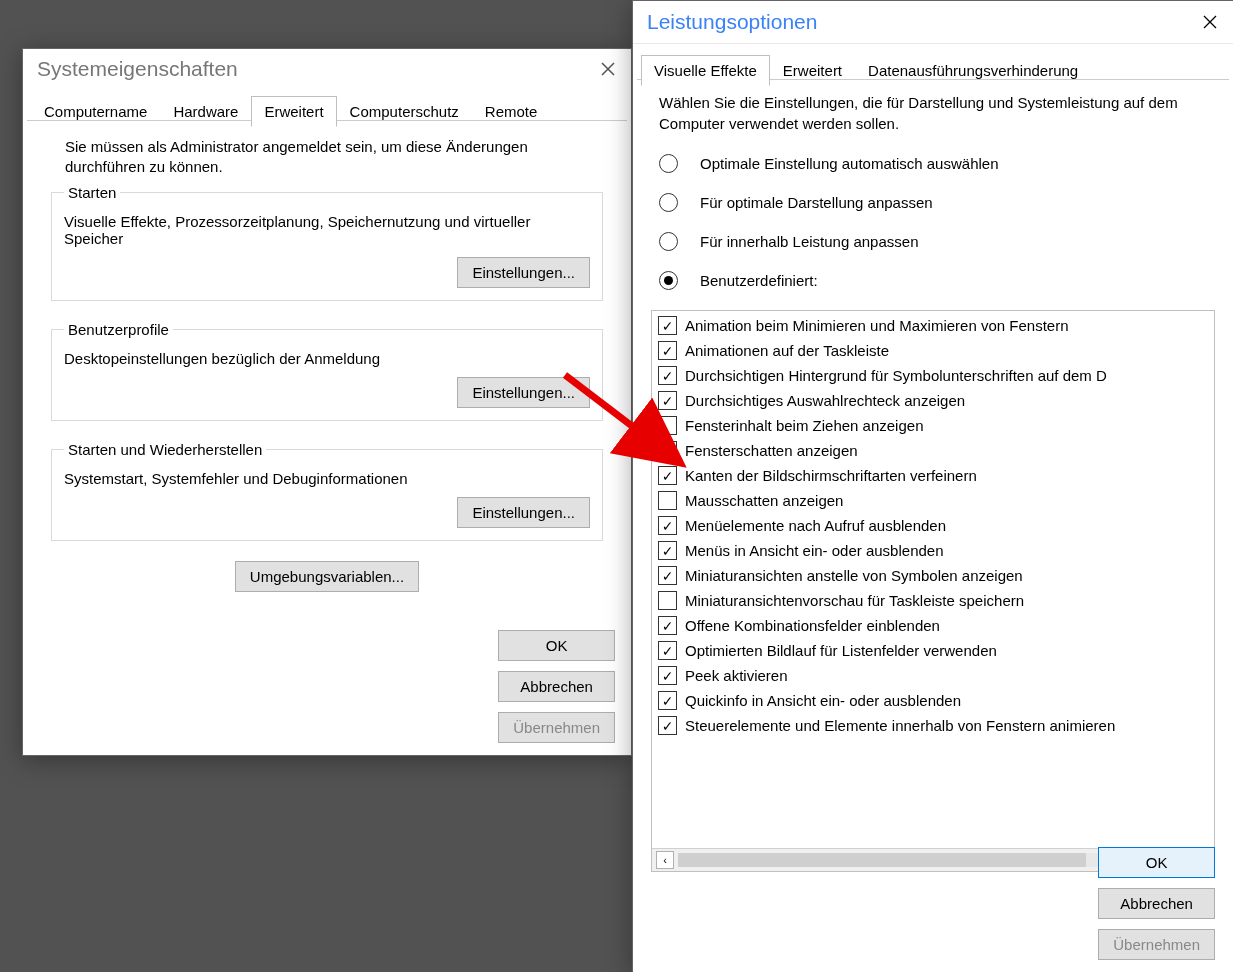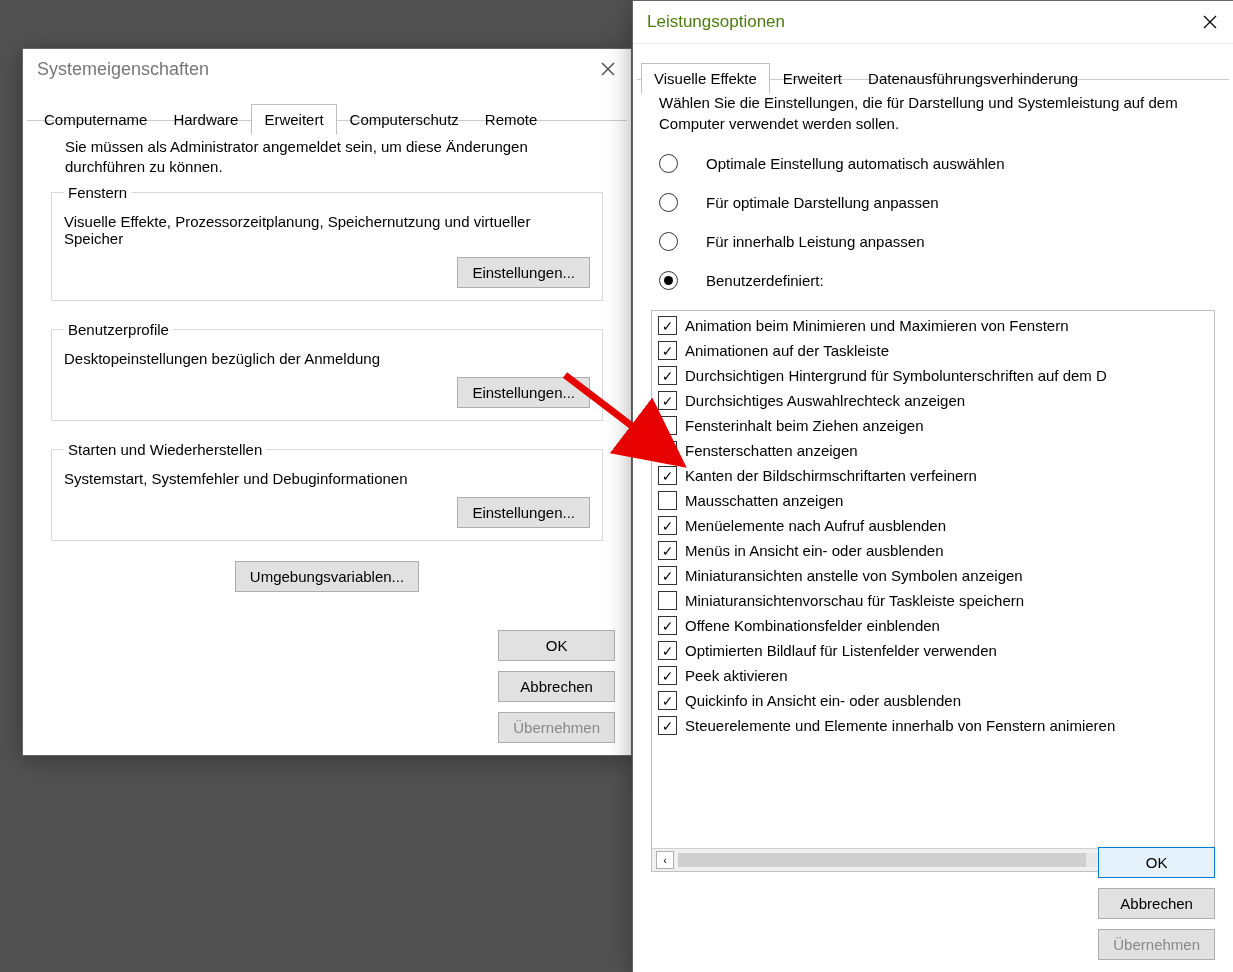--- a/index.html
+++ b/index.html
@@ -1,43 +1,43 @@
 <!DOCTYPE html>
 <html><head>
 <meta charset="utf-8">
 <style>
   html,body{margin:0;padding:0;font-family:"Segoe UI",Tahoma,sans-serif;font-size:15px;color:#000;background:#525252;}
   body{width:1233px;height:972px;overflow:hidden;position:relative;}
   .window{position:absolute;background:#fff;border:1px solid #646464;box-shadow:0 4px 24px rgba(0,0,0,.35);}
   
   .sys{left:22px;top:48px;width:608px;height:706px;}
   .titlebar{height:40px;display:flex;align-items:center;justify-content:space-between;padding:0 14px;}
-  .titlebar .title{color:#777;font-size:18px;}
+  .titlebar .title{color:#777;font-size:21px;}
   .titlebar .close,.titlebar2 .close{width:18px;height:18px;display:flex;align-items:center;justify-content:center;cursor:pointer;color:#333;}
   .tabs{display:flex;border-bottom:1px solid #ccc;margin:0 4px;padding-left:4px;}
-  .tab{padding:6px 12px 6px;border:1px solid transparent;border-bottom:none;position:relative;top:15px;cursor:pointer;}
+  .tab{padding:6px 12px 6px;border:1px solid transparent;border-bottom:none;position:relative;top:7px;cursor:pointer;}
   .tab.active{background:#fff;border-color:#bfbfbf;border-bottom:1px solid #fff;}
   .body{padding:10px 18px;}
   .info{margin:6px 24px 0;line-height:1.35;}
   fieldset{border:1px solid #d9d9d9;margin:6px 10px 20px;padding:8px 12px 12px;}
   fieldset legend{padding:0 4px;color:#000;}
   .fdesc{margin:4px 0 10px;}
   .right{display:flex;justify-content:flex-end;gap:10px;}
   button{background:#e1e1e1;border:1px solid #adadad;padding:6px 14px;font:inherit;cursor:pointer;min-width:92px;}
   button.disabled{color:#888;}
   .bottombar{position:absolute;bottom:12px;right:16px;display:flex;gap:10px;flex-direction:column;}
   .envrow{display:flex;justify-content:center;margin:0 0 14px;}
   
   .perf{left:632px;top:0;width:600px;height:971px;border-right:none;}
   .titlebar2{height:42px;display:flex;align-items:center;justify-content:space-between;padding:0 14px;border-bottom:1px solid #e8e8e8;}
-  .titlebar2 .title{font-size:17px;color:#4d7c0f;}
+  .titlebar2 .title{font-size:21px;color:#3b82f6;}
   .perf .tabs{margin:4px 4px 0;}
   .intro{margin:12px 26px 18px;line-height:1.4;}
   .radios{margin:0 26px;}
-  .radio{display:flex;align-items:center;gap:28px;margin:20px 0;cursor:pointer;}
+  .radio{display:flex;align-items:center;gap:22px;margin:20px 0;cursor:pointer;}
   .radio .circ{width:17px;height:17px;border:1px solid #333;border-radius:50%;display:flex;align-items:center;justify-content:center;}
   .radio.sel .circ::after{content:"";width:9px;height:9px;background:#000;border-radius:50%;}
   .checklist{margin:4px 18px 0;border:1px solid #bfbfbf;height:560px;overflow:hidden;position:relative;}
   .checkitems{padding:2px 0;}
   .ci{display:flex;align-items:center;gap:8px;padding:3px 8px 3px 6px;white-space:nowrap;overflow:hidden;}
   .cb{width:17px;height:17px;border:1px solid #333;display:flex;align-items:center;justify-content:center;flex-shrink:0;cursor:pointer;}
   .cb.checked::after{content:"✓";font-size:14px;line-height:1;color:#000;}
   .hbar{position:absolute;left:0;right:0;bottom:0;height:22px;background:#f0f0f0;border-top:1px solid #d0d0d0;display:flex;align-items:center;justify-content:space-between;padding:0 4px;}
   .hbar .arrow{width:16px;height:16px;border:1px solid #b0b0b0;background:#fff;display:flex;align-items:center;justify-content:center;font-size:11px;cursor:pointer;}
   .hbar .track{flex:1;margin:0 4px;height:14px;background:#e8e8e8;position:relative;}
@@ -63,21 +63,21 @@
       <div class="tab">Computername</div>
       <div class="tab">Hardware</div>
       <div class="tab active">Erweitert</div>
       <div class="tab">Computerschutz</div>
       <div class="tab">Remote</div>
     </div>
   <div class="body">
     <div class="info">Sie müssen als Administrator angemeldet sein, um diese Änderungen durchführen zu können.</div>
     <div id="sys-sections">
         <fieldset>
-          <legend>Fenstern</legend>
+          <legend>Starten</legend>
           <div class="fdesc">Visuelle Effekte, Prozessorzeitplanung, Speichernutzung und virtueller Speicher</div>
           <div class="right">
             <button>Einstellungen...</button>
           </div>
         </fieldset>
         <fieldset>
           <legend>Benutzerprofile</legend>
           <div class="fdesc">Desktopeinstellungen bezüglich der Anmeldung</div>
           <div class="right">
             <button>Einstellungen...</button>

